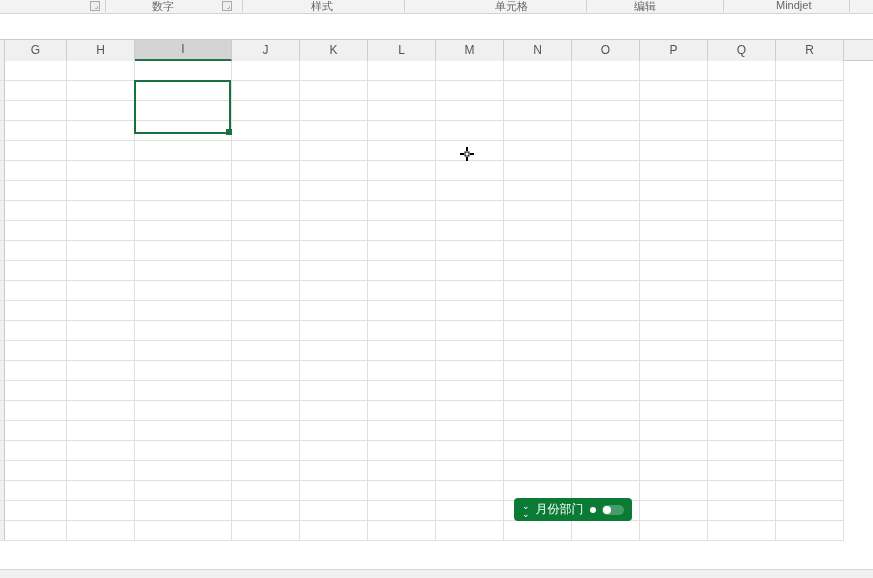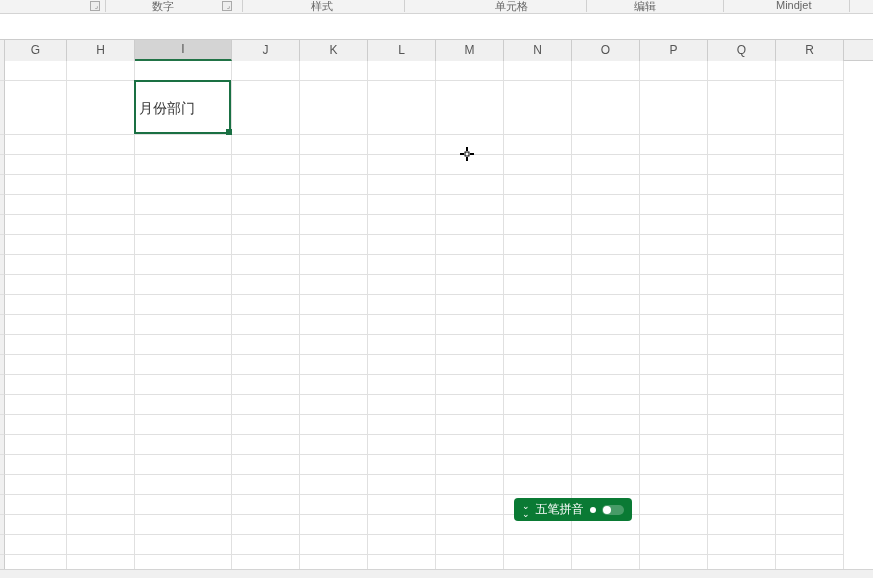--- a/index.html
+++ b/index.html
@@ -195,35 +195,20 @@
         <div class="cell" style="width: 68px; flex: 0 0 68px;"></div>
         <div class="cell" style="width: 68px; flex: 0 0 68px;"></div>
         <div class="cell" style="width: 68px; flex: 0 0 68px;"></div>
         <div class="cell" style="width: 68px; flex: 0 0 68px;"></div>
         <div class="cell" style="width: 68px; flex: 0 0 68px;"></div>
         <div class="cell" style="width: 68px; flex: 0 0 68px;"></div>
         <div class="cell" style="width: 68px; flex: 0 0 68px;"></div>
         <div class="cell" style="width: 68px; flex: 0 0 68px;"></div>
         <div class="cell" style="width: 68px; flex: 0 0 68px;"></div>
       </div>
-      <div class="row tall">
-        <div class="row-stub"></div>
-        <div class="cell" style="width: 62px; flex: 0 0 62px;"></div>
-        <div class="cell" style="width: 68px; flex: 0 0 68px;"></div>
-        <div class="cell" style="width: 97px; flex: 0 0 97px; line-height: 50px;">月份部门</div>
-        <div class="cell" style="width: 68px; flex: 0 0 68px;"></div>
-        <div class="cell" style="width: 68px; flex: 0 0 68px;"></div>
-        <div class="cell" style="width: 68px; flex: 0 0 68px;"></div>
-        <div class="cell" style="width: 68px; flex: 0 0 68px;"></div>
-        <div class="cell" style="width: 68px; flex: 0 0 68px;"></div>
-        <div class="cell" style="width: 68px; flex: 0 0 68px;"></div>
-        <div class="cell" style="width: 68px; flex: 0 0 68px;"></div>
-        <div class="cell" style="width: 68px; flex: 0 0 68px;"></div>
-        <div class="cell" style="width: 68px; flex: 0 0 68px;"></div>
-      </div>
       <div class="row">
         <div class="row-stub"></div>
         <div class="cell" style="width: 62px; flex: 0 0 62px;"></div>
         <div class="cell" style="width: 68px; flex: 0 0 68px;"></div>
         <div class="cell" style="width: 97px; flex: 0 0 97px;"></div>
         <div class="cell" style="width: 68px; flex: 0 0 68px;"></div>
         <div class="cell" style="width: 68px; flex: 0 0 68px;"></div>
         <div class="cell" style="width: 68px; flex: 0 0 68px;"></div>
         <div class="cell" style="width: 68px; flex: 0 0 68px;"></div>
         <div class="cell" style="width: 68px; flex: 0 0 68px;"></div>
@@ -570,18 +555,18 @@
 
 <div class="cursor-cross" id="cursor" style="left: 459px; top: 146px;">
   <svg width="16" height="16" viewBox="0 0 16 16">
     <path d="M8 1v4M8 11v4M1 8h4M11 8h4" stroke="#000" stroke-width="2" fill="none"></path>
     <rect x="6" y="6" width="4" height="4" fill="#fff" stroke="#000" stroke-width="1"></rect>
   </svg>
 </div>
 
 <div class="ime-bar" id="ime" style="left: 514px; top: 498px;">
   <span class="ime-chevrons">⌄<br>⌄</span>
-  <span>五笔拼音</span>
+  <span>月份部门</span>
   <span class="ime-dot"></span>
   <span class="ime-toggle"></span>
 </div>
 
 <div class="bottom-gray"></div>
 
 </body></html>

